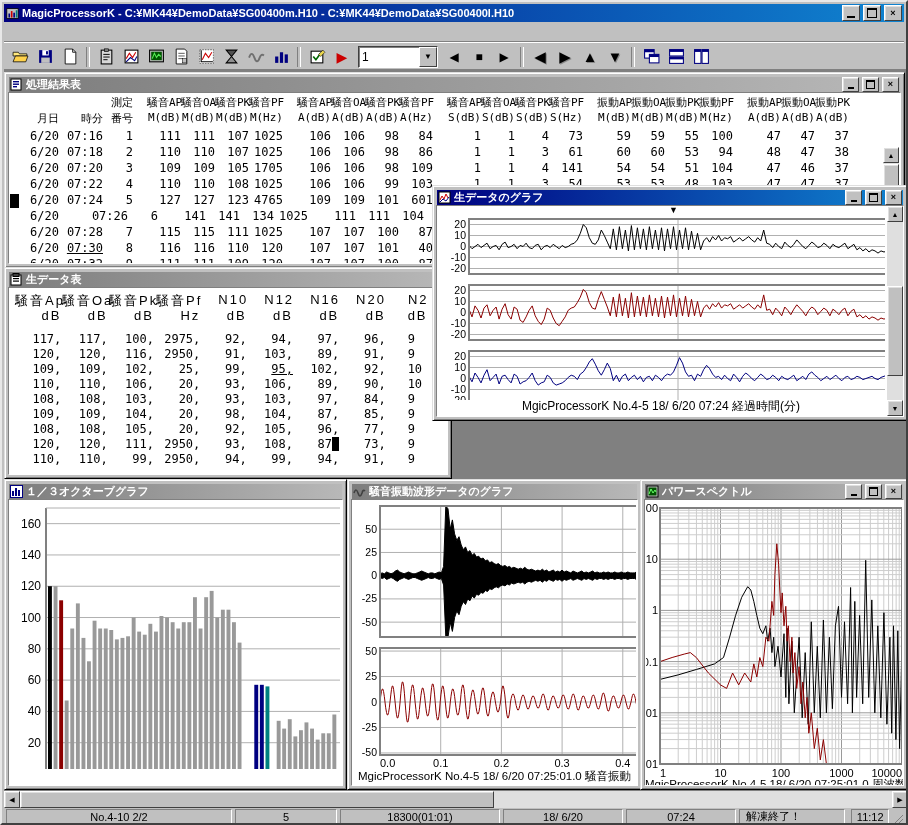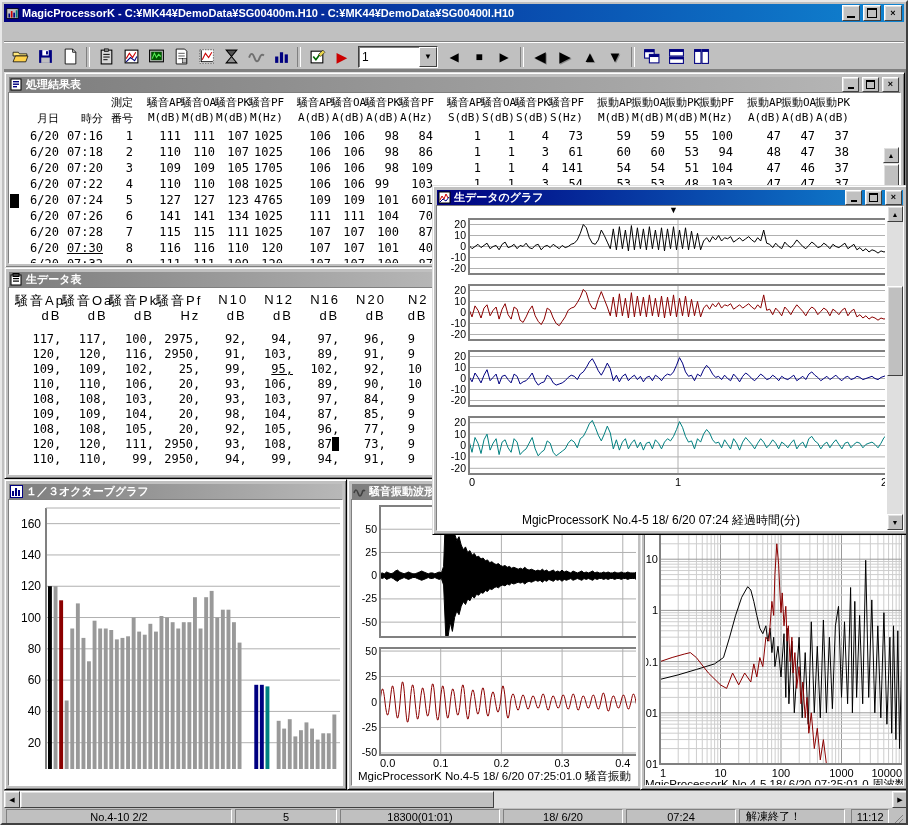--- a/index.html
+++ b/index.html
@@ -403,21 +403,21 @@
             <div class="trow">
               <span style="width: 38px;">6/20</span>
               <span style="width: 44px;">07:22</span>
               <span style="width: 30px;">4</span>
               <span class="gs" style="width: 34px;">110</span>
               <span style="width: 34px;">110</span>
               <span style="width: 34px;">108</span>
               <span style="width: 34px;">1025</span>
               <span class="gs" style="width: 34px;">106</span>
               <span style="width: 34px;">106</span>
-              <span style="width: 34px; text-align: center;">99</span>
+              <span style="width: 34px;">99</span>
               <span style="width: 34px;">103</span>
               <span class="gs" style="width: 34px;">1</span>
               <span style="width: 34px;">1</span>
               <span style="width: 34px;">3</span>
               <span style="width: 34px;">54</span>
               <span class="gs" style="width: 34px;">53</span>
               <span style="width: 34px;">53</span>
               <span style="width: 34px;">48</span>
               <span style="width: 34px;">103</span>
               <span class="gs" style="width: 34px;">47</span>
@@ -444,21 +444,21 @@
               <span class="gs" style="width: 34px;"></span>
               <span style="width: 34px;"></span>
               <span style="width: 34px;"></span>
               <span style="width: 34px;"></span>
               <span class="gs" style="width: 34px;"></span>
               <span style="width: 34px;"></span>
               <span style="width: 34px;"></span>
             </div>
             <div class="trow">
               <span style="width: 38px;">6/20</span>
-              <span style="width: 44px;">07:26</span>
+              <span style="width: 44px; margin-left: 25px;">07:26</span>
               <span style="width: 30px;">6</span>
               <span class="gs" style="width: 34px;">141</span>
               <span style="width: 34px;">141</span>
               <span style="width: 34px;">134</span>
               <span style="width: 34px;">1025</span>
               <span class="gs" style="width: 34px;">111</span>
               <span style="width: 34px;">111</span>
               <span style="width: 34px;">104</span>
               <span style="width: 34px;">70</span>
               <span class="gs" style="width: 34px;"></span>
@@ -685,21 +685,21 @@
               <span style="width: 47px;">94,</span>
               <span style="width: 47px;">99,</span>
               <span style="width: 47px;">94,</span>
               <span style="width: 47px;">91,</span>
               <span style="width: 40px; text-align: left; padding-left: 22px;">9</span>
             </div>
           </div>
       </div>
     </div>
 
-    <div class="win" style="left:428px;top:116px;width:476px;height:350px;z-index:5;">
+    <div class="win" style="left:428px;top:116px;width:476px;height:236px;z-index:5;">
       <div class="tb on">
         <svg class="wicon" viewBox="0 0 13 13">
             <rect x="1" y="1" width="11" height="11" fill="#fff" stroke="#000"></rect>
             <polyline points="2,9 4,5 6,8 8,3 10,7" fill="none" stroke="#cc0000"></polyline>
             <polyline points="2,11 5,8 8,10 11,6" fill="none" stroke="#000080"></polyline>
           </svg>
         <span class="ti">生データのグラフ</span>
         <span class="wb">
             <span class="minglyph"></span>
           </span>

